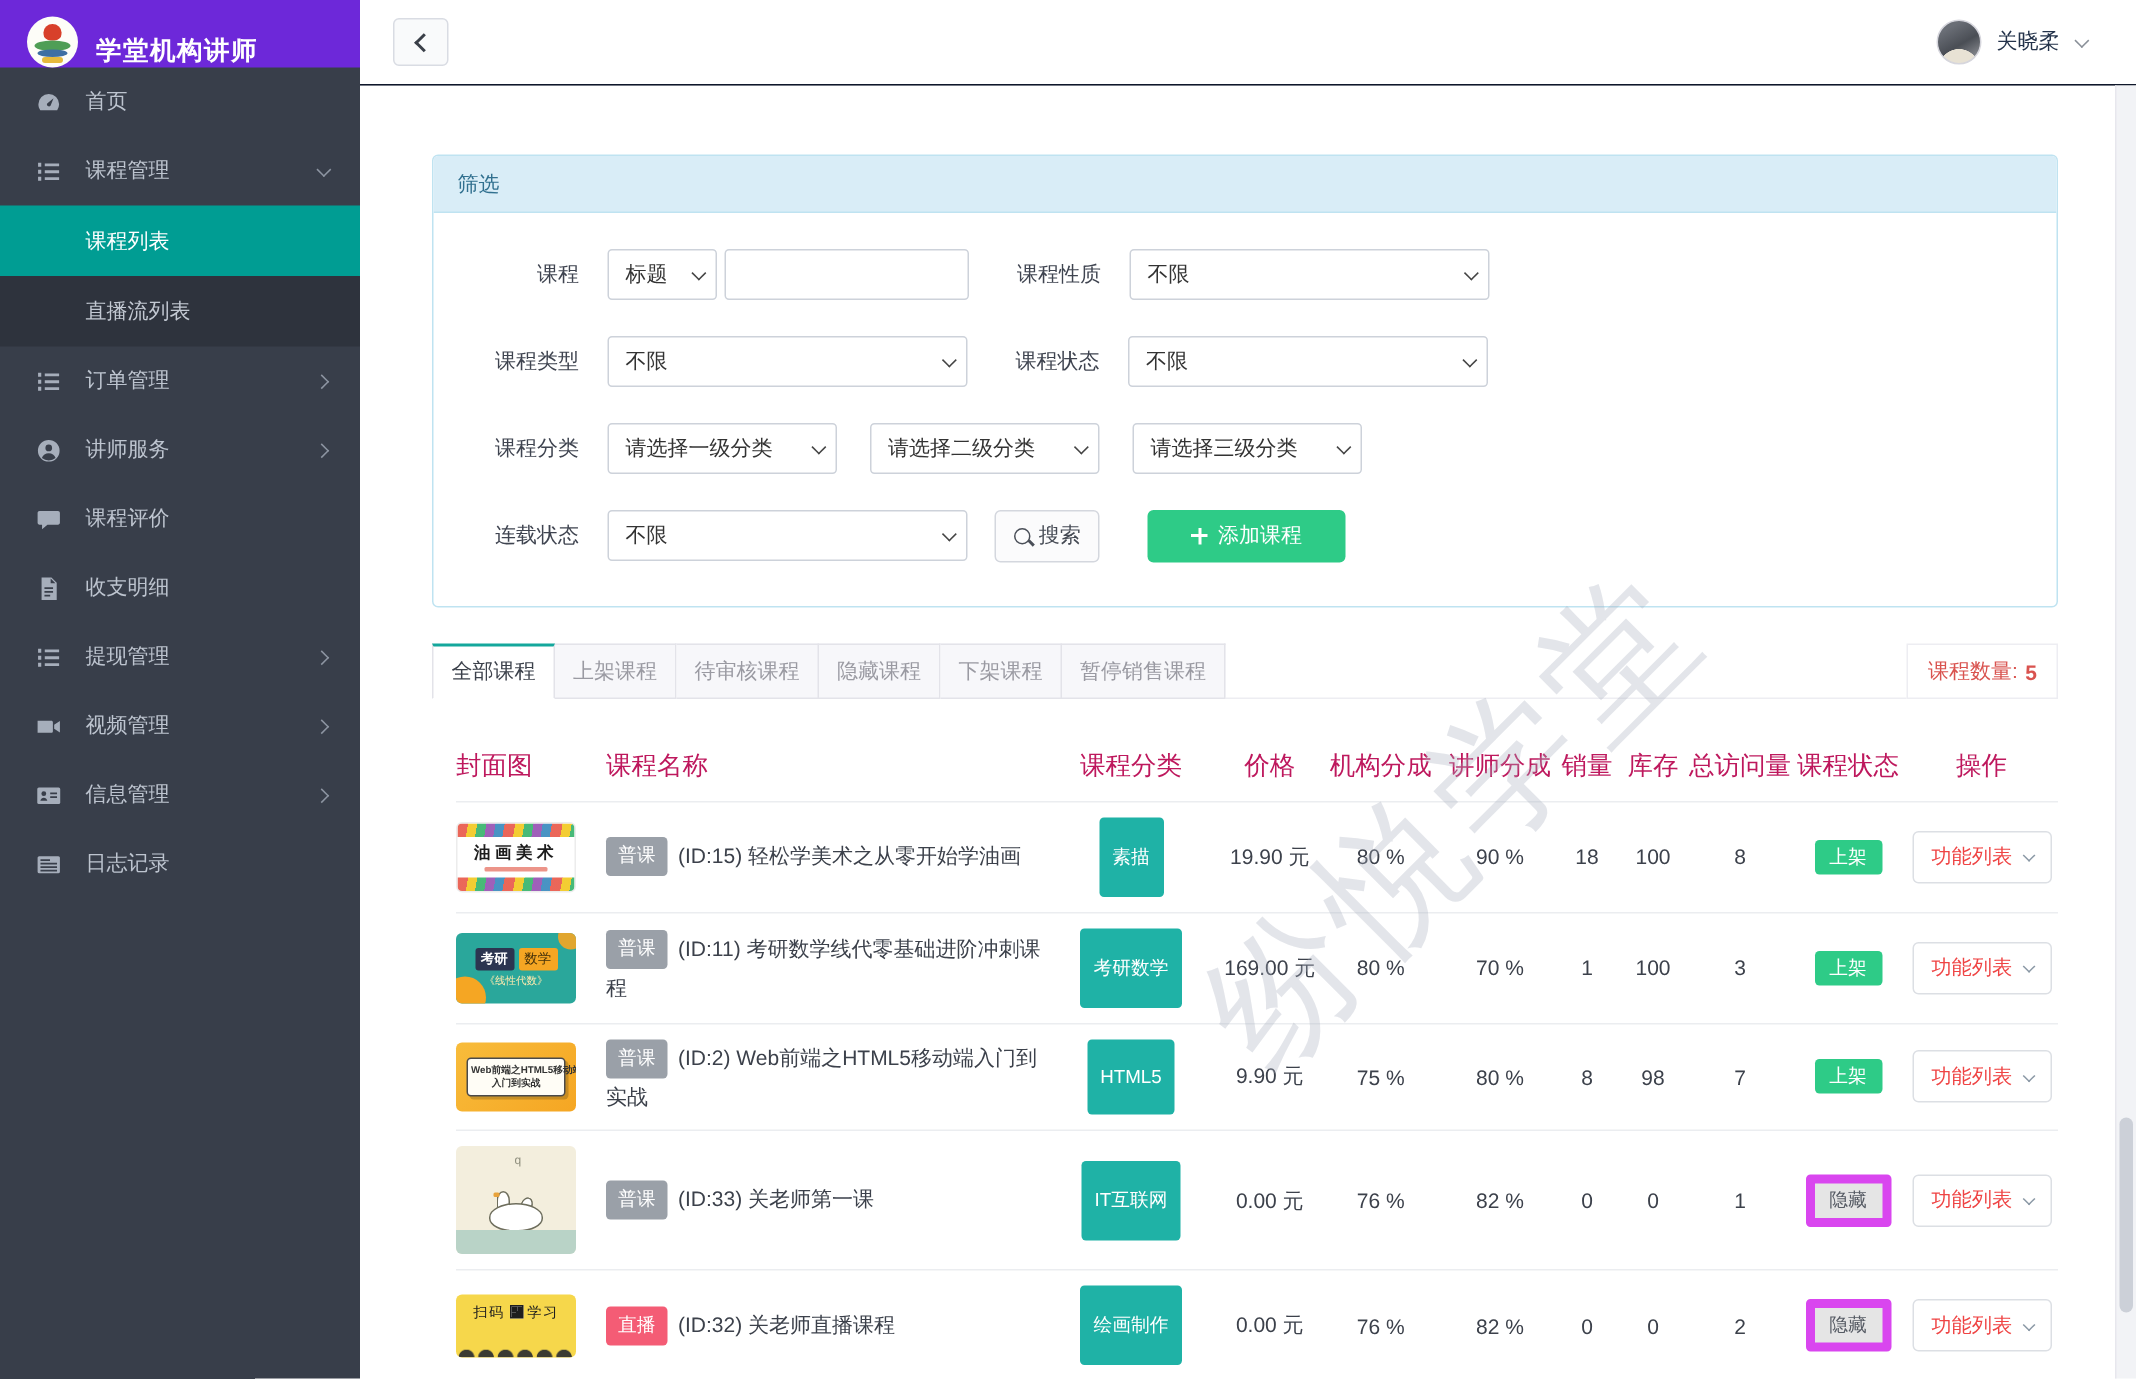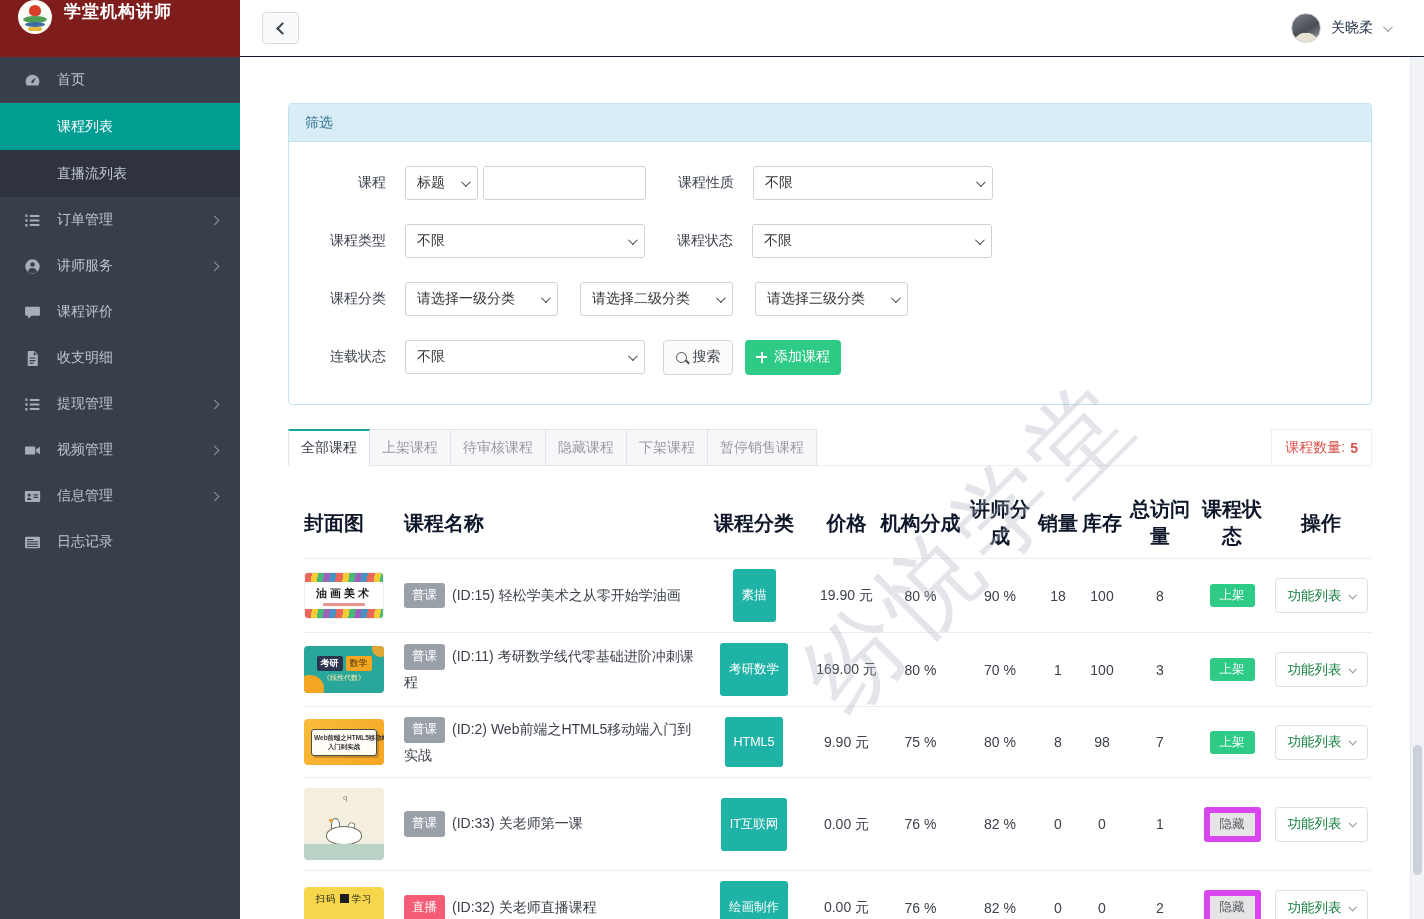--- a/index.html
+++ b/index.html
@@ -1,20 +1,20 @@
 <!DOCTYPE html>
 <html><head>
 <meta charset="utf-8">
 <style>
   *{margin:0;padding:0;box-sizing:border-box}
   html,body{width:1424px;height:919px;overflow:hidden;background:#fff;
     font-family:"Liberation Sans","DejaVu Sans",sans-serif;font-size:14px;color:#3c414b}
   
   .sidebar{position:fixed;left:0;top:0;width:240px;height:100%;background:#383e4a;z-index:60}
-  .logo-bar{height:57px;background:#7f1d1d;display:flex;align-items:flex-start;padding-left:18px;gap:12px}
+  .logo-bar{height:45px;background:#6d28d9;display:flex;align-items:flex-end;padding-left:18px;gap:12px}
   .logo{width:34px;height:34px;border-radius:50%;background:#fdfdf8;position:relative;overflow:hidden;flex:none}
   .logo .l-red{position:absolute;left:11px;top:5px;width:12px;height:11px;background:#d8402a;border-radius:50% 50% 40% 40%}
   .logo .l-green{position:absolute;left:5px;top:16px;width:24px;height:7px;background:#4f9e56;border-radius:50%}
   .logo .l-blue{position:absolute;left:7px;top:22px;width:20px;height:5px;background:#3e6fa3;border-radius:50%}
   .logo .l-band{position:absolute;left:10px;top:27px;width:14px;height:4px;background:#e5b93c;border-radius:2px}
   .app-title{color:#fff;font-size:17px;font-weight:700;letter-spacing:1px}
   .m-item{height:46px;display:flex;align-items:center;padding:0 22px 0 24px;color:#bdc4cf;cursor:pointer;position:relative}
   .m-item .mi{width:17px;height:17px;margin-right:16px;flex:none;display:flex;align-items:center;justify-content:center}
   .m-item svg{width:17px;height:17px;fill:#a6aebb}
   .m-item .lbl{font-size:14px}
@@ -49,55 +49,55 @@
   .flabel{width:77px;text-align:right;margin-right:19px;color:#3f4450;flex:none}
   .flabel2{width:56px;margin-left:32px;margin-right:19px;color:#3f4450;flex:none}
   .sel{height:34px;border:1px solid #cdd2da;border-radius:3px;background:#fff;display:flex;align-items:center;padding:0 9px 0 11px;cursor:pointer;color:#333}
   .sel .sval{flex:1;white-space:nowrap}
   .caret{width:7px;height:7px;border-right:1.8px solid #444;border-bottom:1.8px solid #444;transform:rotate(45deg) translateY(-2px);flex:none;margin-left:8px}
   .w72{width:73px;margin-right:5px}.w240{width:240px}.w153{width:153px;margin-right:22px}.w153:last-child{margin-right:0}
   .inp{width:163px;height:34px;border:1px solid #cdd2da;border-radius:3px;padding:0 10px;font-size:14px;outline:none}
   .btn-search{margin-left:18px;width:70px;height:35px;border:1px solid #d4d7de;border-radius:4px;background:#fbfbfc;display:flex;align-items:center;justify-content:center;gap:6px;color:#454a54;cursor:pointer;font-size:14px}
   .icon-search{width:11px;height:11px;border:1.8px solid #4a4f58;border-radius:50%;position:relative;flex:none}
   .icon-search::after{content:"";position:absolute;width:5px;height:1.8px;background:#4a4f58;transform:rotate(45deg);right:-4px;bottom:-1px}
-  .btn-add{margin-left:12px;width:96px;height:35px;border:none;border-radius:4px;background:#2ecb87;color:#fff;display:flex;align-items:center;justify-content:center;gap:7px;cursor:pointer;font-size:14px}
+  .btn-add{margin-left:32px;width:132px;height:35px;border:none;border-radius:4px;background:#2ecb87;color:#fff;display:flex;align-items:center;justify-content:center;gap:7px;cursor:pointer;font-size:14px}
   .icon-plus{width:11px;height:11px;position:relative;flex:none}
   .icon-plus::before{content:"";position:absolute;left:0;top:4.5px;width:11px;height:2px;background:#fff}
   .icon-plus::after{content:"";position:absolute;left:4.5px;top:0;width:2px;height:11px;background:#fff}
   
   .tabbar{margin:24px 52px 0 48px;display:flex;align-items:stretch;height:37px}
   .tab{padding:0 12px;display:flex;align-items:center;border:1px solid #e3e3e9;border-left-width:0;background:#f7f7fa;color:#9a9aa2;cursor:pointer;white-space:nowrap}
   .tab:first-child{border-left-width:1px}
   .tab.active{background:#fff;border-top:2px solid #14a79c;color:#3c414b;border-bottom-color:#fff}
   .tab-spacer{flex:1;border-bottom:1px solid #ededf2}
   .count-box{border:1px solid #ededf2;display:flex;align-items:center;padding:0 13px;color:#d9534f;gap:5px;white-space:nowrap}
   .count-box b{font-weight:700}
   
   .table{margin:22px 52px 0 64px;position:relative;z-index:2}
   .trow{display:flex;align-items:center;border-bottom:1px solid #ebedf0;padding:10px 0}
-  .trow.thead{padding:8px 0;font-weight:700;color:#0f172a;font-size:20px}
+  .trow.thead{padding:8px 0;font-weight:400;color:#be185d;font-size:17px}
   .cell{flex:none}
   .c-cover{width:100px}
   .c-name{width:290px;line-height:1.75}
   .c-cat{width:120px;text-align:center}
   .c-price{width:65px;text-align:center;line-height:1.5}
   .c-org{width:83px;text-align:center}
   .c-tea{width:76px;text-align:center}
   .c-sales{width:40px;text-align:center}
   .c-stock{width:48px;text-align:center}
   .c-visit{width:68px;text-align:center}
   .c-status{width:76px;text-align:center}
   .c-act{width:102px;display:flex;justify-content:center}
   .trow.thead .c-act{display:block;text-align:center}
   .badge-type{display:inline-block;background:#9aa0a8;color:#fff;font-size:12.5px;padding:2px 8px;border-radius:3px;margin-right:7px;vertical-align:1px}
   .badge-type.live{background:#f45c75}
   .badge-cat{display:inline-block;background:#1fb2a6;color:#fff;font-size:12.5px;padding:18px 9px;border-radius:3px}
   .badge-status{display:inline-block;background:#2ecb87;color:#fff;font-size:12.5px;padding:3px 10px;border-radius:3px}
   .badge-status.hidden{background:#e5e5e5;border:6px solid #d946ef;color:#565b64}
-  .btn-func{height:35px;padding:0 12px;border:1px solid #dcdfe4;border-radius:4px;background:#fff;display:flex;align-items:center;gap:7px;color:#15803d;cursor:pointer;font-size:13.5px}
+  .btn-func{height:35px;padding:0 12px;border:1px solid #dcdfe4;border-radius:4px;background:#fff;display:flex;align-items:center;gap:7px;color:#ef4444;cursor:pointer;font-size:13.5px}
   .fchev{width:6px;height:6px;border-right:1.4px solid #8a98a5;border-bottom:1.4px solid #8a98a5;transform:rotate(45deg) translateY(-1px)}
   
   .cover{width:80px;border-radius:4px;position:relative;overflow:hidden;flex:none}
   .cover-art{height:47px;background:#fff;border:1px solid #ececec;display:flex;flex-direction:column;align-items:center;justify-content:center;gap:2px}
   .cover-art::before,.cover-art::after{content:"";position:absolute;left:0;right:0;height:9px;
     background:repeating-linear-gradient(100deg,#e74c3c 0 7px,#f1c40f 7px 13px,#27ae60 13px 19px,#8e44ad 19px 25px,#2980b9 25px 31px);opacity:.85}
   .cover-art::before{top:0}.cover-art::after{bottom:0}
   .cover-art .ct{font-size:11px;font-weight:700;color:#1d1d1d;letter-spacing:3px;white-space:nowrap}
   .cover-art .csub{width:42px;height:3px;background:#e25b4a;opacity:.65;border-radius:1px}
   .cover-math{height:47px;background:#2aa79b;display:flex;flex-direction:column;align-items:center;justify-content:center;gap:2px}
@@ -142,20 +142,30 @@
   </div>
   <nav>
     <div class="m-item">
       <span class="mi">
         <svg viewBox="0 0 16 16">
             <path d="M8 2.5A6.5 6.5 0 0 0 1.5 9c0 1.4.44 2.7 1.2 3.7h10.6A6.47 6.47 0 0 0 14.5 9 6.5 6.5 0 0 0 8 2.5zm1.1 7.4a1.3 1.3 0 0 1-2.1-1.5l4-3.2-1.9 4.7z"></path>
           </svg>
       </span>
       <span class="lbl">首页</span>
     </div>
+    <div class="m-item">
+      <span class="mi">
+        <svg viewBox="0 0 16 16">
+            <path d="M5.5 2.8h9v1.8h-9zM5.5 7.1h9v1.8h-9zM5.5 11.4h9v1.8h-9zM1.3 2.4h2v2.4h-2zM1.3 6.8h2v2.4h-2zM1.3 11.2h2v2.4h-2z"></path>
+          </svg>
+      </span>
+      <span class="lbl">课程管理</span>
+      <span class="spacer"></span>
+      <span class="chev down"></span>
+    </div>
     <div class="sub-item active">
       <span>课程列表</span>
     </div>
     <div class="sub-item">
       <span>直播流列表</span>
     </div>
     <div class="m-item">
       <span class="mi">
         <svg viewBox="0 0 16 16">
             <path d="M5.5 2.8h9v1.8h-9zM5.5 7.1h9v1.8h-9zM5.5 11.4h9v1.8h-9zM1.3 2.4h2v2.4h-2zM1.3 6.8h2v2.4h-2zM1.3 11.2h2v2.4h-2z"></path>

